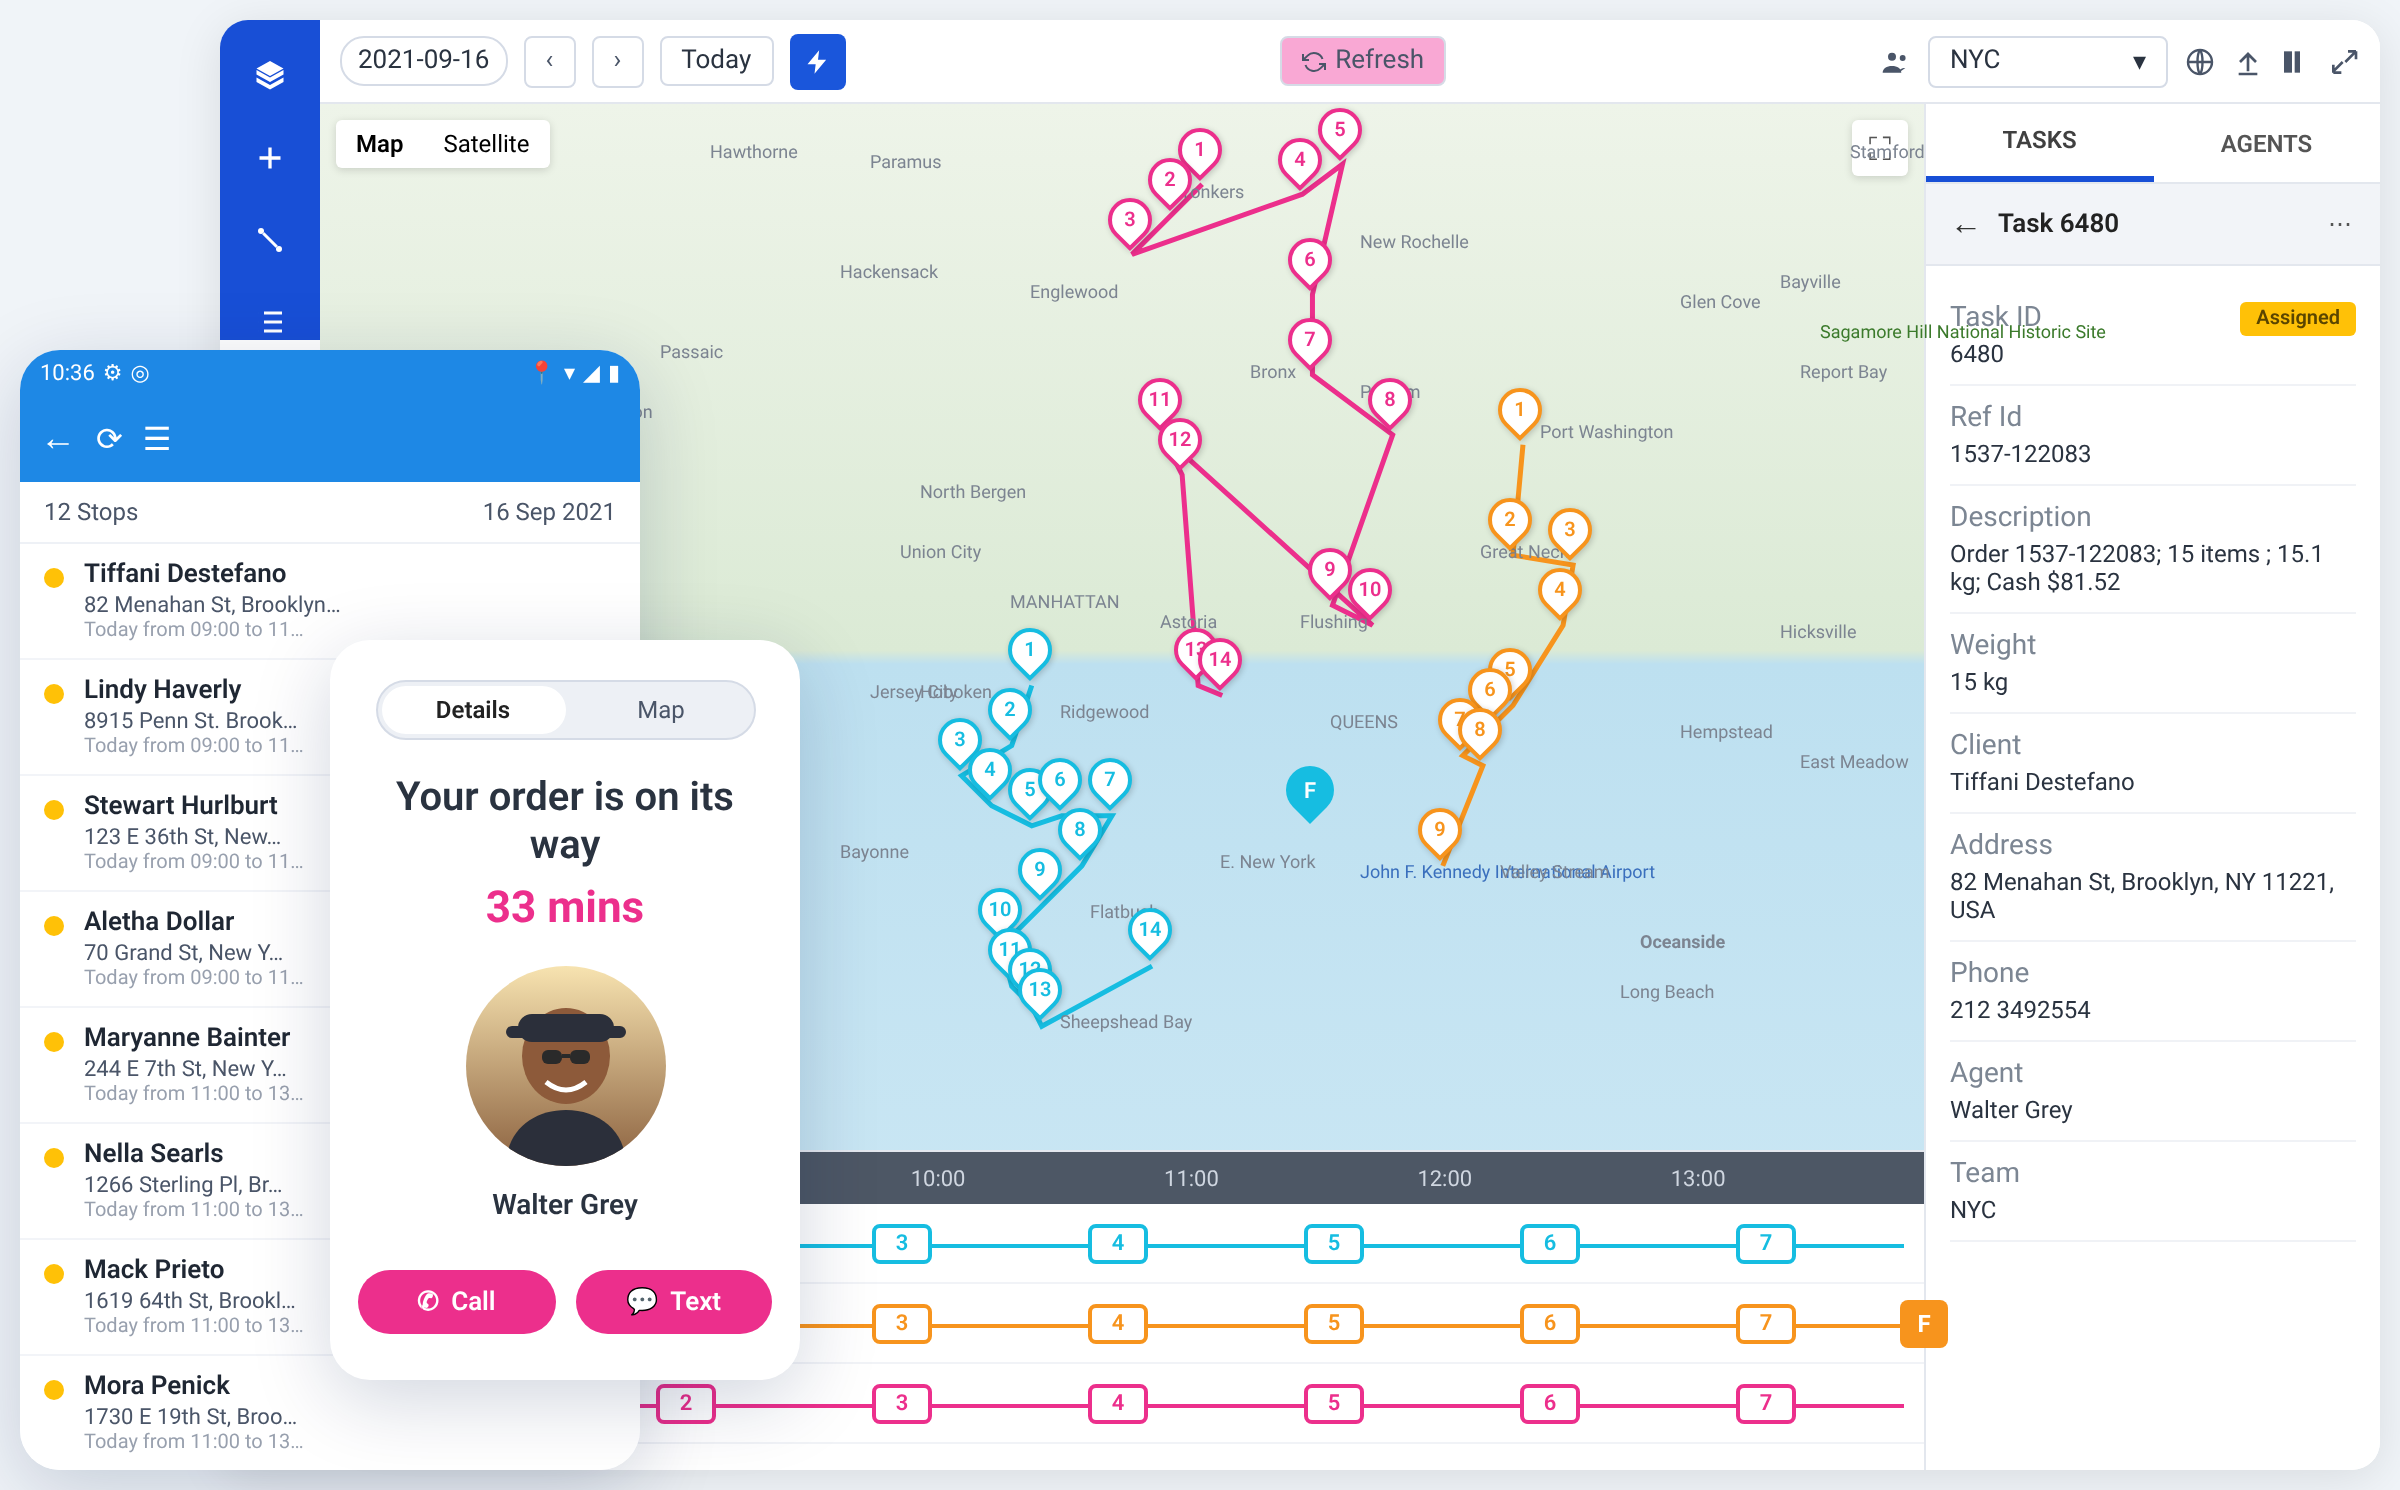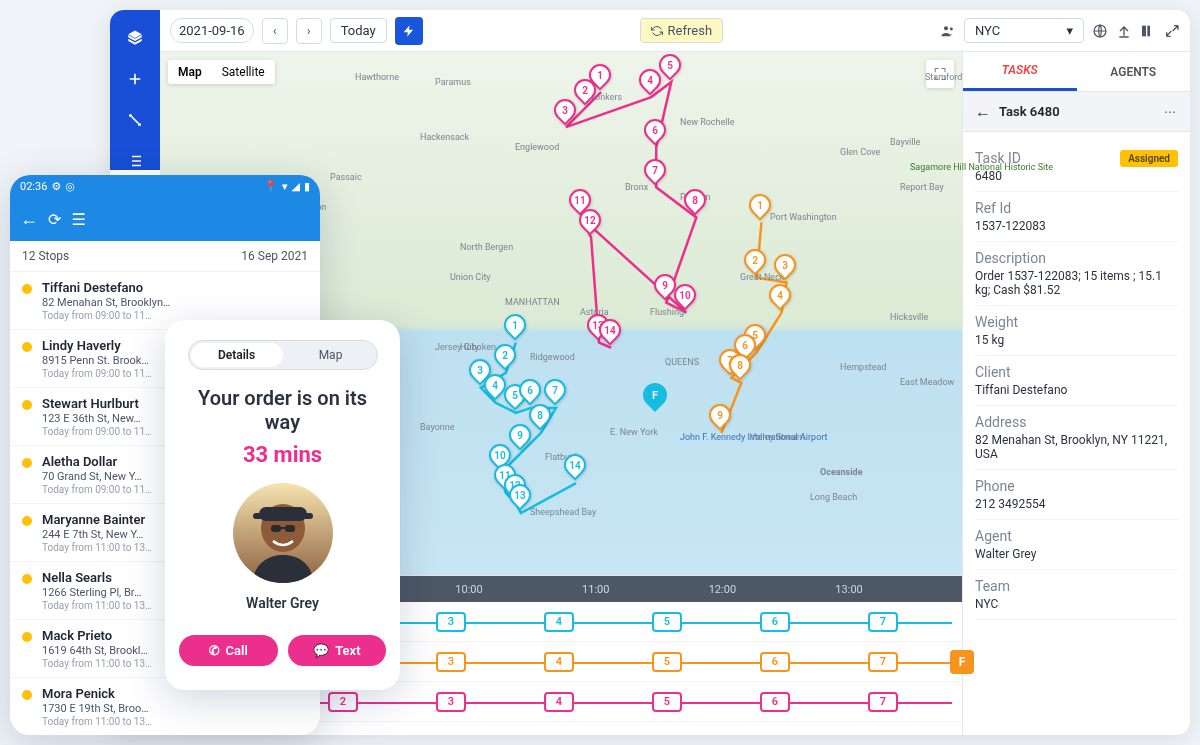--- a/index.html
+++ b/index.html
@@ -19,21 +19,21 @@
 .sidebar-rail .rail-ic { color:#fff; width:20px; height:20px; display:flex; align-items:center; justify-content:center; cursor:pointer; }
 
 .topbar {
   height: 42px; margin-left: 50px; background:#fff; border-bottom:1px solid #e3e7ee;
   display:flex; align-items:center; gap:8px; padding:0 10px; font-size:13px;
 }
 .date-pill { border:1px solid #d5dbe6; border-radius:12px; padding:4px 8px; color:#2a3340; }
 .nav-btn { width:26px; height:26px; border:1px solid #d5dbe6; border-radius:4px; background:#fff; display:flex; align-items:center; justify-content:center; color:#4a5568; cursor:pointer; }
 .today-btn { padding:4px 10px; background:#fff; border:1px solid #d5dbe6; border-radius:4px; color:#2a3340; cursor:pointer; }
 .bolt-btn { width:28px; height:28px; background:#1a56db; border-radius:4px; display:flex; align-items:center; justify-content:center; color:#fff; }
-.refresh-btn { padding:4px 10px; border:1px solid #d5dbe6; border-radius:4px; background:#fef9c3; color:#4a5568; display:flex; align-items:center; gap:5px; cursor:pointer; }
+.refresh-btn { padding:4px 10px; border:1px solid #d5dbe6; border-radius:4px; background:#f9a8d4; color:#4a5568; display:flex; align-items:center; gap:5px; cursor:pointer; }
 .team-select { border:1px solid #d5dbe6; border-radius:4px; padding:4px 10px; min-width:120px; display:flex; align-items:center; justify-content:space-between; color:#2a3340; cursor:pointer; }
 .tb-ic { color:#4a5568; cursor:pointer; display:inline-flex; }
 
 .main-row { flex:1; display:flex; margin-left:50px; overflow:hidden; }
 .map-area { flex:1; position:relative; background: linear-gradient(180deg,#eef4e9 0%, #dbead5 40%, #bde0f0 41%, #cfe9f5 100%); }
 .map-toggle { position:absolute; left:8px; top:8px; display:flex; background:#fff; border-radius:3px; box-shadow:0 1px 4px rgba(0,0,0,.15); font-size:12px; overflow:hidden; }
 .map-toggle span { padding:5px 10px; cursor:pointer; }
 .map-toggle span.active { font-weight:600; }
 .fullscreen-ic { position:absolute; right:8px; top:8px; width:28px; height:28px; background:#fff; border-radius:3px; box-shadow:0 1px 4px rgba(0,0,0,.15); display:flex; align-items:center; justify-content:center; cursor:pointer; color:#555;}
 .zoom-ctrl { position:absolute; right:8px; bottom:40px; width:26px; background:#fff; border:1px solid #ccc; border-radius:3px; box-shadow:0 1px 4px rgba(0,0,0,.15);}
@@ -66,21 +66,21 @@
 .tl-line { position:absolute; left:42px; right:10px; top:50%; height:2px; }
 .tl-line.cyan{background:#16bde1;} .tl-line.orange{background:#f7941d;} .tl-line.pink{background:#ec2f8c;}
 .tl-chip { position:absolute; top:50%; transform:translateY(-50%); width:30px; height:20px; border:2px solid; background:#fff; border-radius:4px; display:flex; align-items:center; justify-content:center; font-weight:600;}
 .tl-chip.cyan{border-color:#16bde1;color:#16bde1;} .tl-chip.orange{border-color:#f7941d;color:#f7941d;} .tl-chip.pink{border-color:#ec2f8c;color:#ec2f8c;}
 .tl-flag { position:absolute; top:50%; transform:translateY(-50%); width:24px; height:24px; background:#f7941d; border-radius:4px; color:#fff; display:flex; align-items:center; justify-content:center; font-weight:700; font-size:12px; right:-12px;}
 
 
 .right-panel { width:228px; border-left:1px solid #e3e7ee; background:#fff; display:flex; flex-direction:column; font-size:12px;}
 .rp-tabs { display:flex; height:40px; border-bottom:1px solid #e3e7ee;}
 .rp-tabs div { flex:1; display:flex; align-items:center; justify-content:center; font-weight:600; color:#555; cursor:pointer;}
-.rp-tabs div.active { border-bottom:3px solid #184fd6; color:#ef4444;font-style:italic;}
+.rp-tabs div.active { border-bottom:3px solid #184fd6; color:#404040;}
 .rp-header { background:#f2f4f8; padding:10px 12px; display:flex; align-items:center; gap:8px; border-bottom:1px solid #e3e7ee;}
 .rp-header .back{ cursor:pointer; color:#333; font-size:16px;}
 .rp-header .title{ font-weight:600; font-size:13px; color:#222; flex:1;}
 .rp-header .more{ cursor:pointer; color:#555; letter-spacing:2px;}
 .rp-body { padding:10px 12px; overflow:auto;}
 .rp-row { padding:8px 0; border-bottom:1px solid #f0f2f6;}
 .rp-row .lbl{ color:#7c8693; font-size:14px; margin-bottom:3px;}
 .rp-row .val{ color:#2a3340; font-size:12px;}
 .badge { background:#ffc107; color:#5a4500; font-size:10px; padding:3px 8px; border-radius:3px; font-weight:600; float:right;}
 .link { color:#1a56db; cursor:pointer;}
@@ -515,21 +515,21 @@
             <div class="val">NYC</div>
           </div>
       </div>
     </div>
   </div>
 </div>
 
 <div class="mobile">
   <div class="mob-status">
     <span class="icons">
-        <span>02:36</span>
+        <span>10:36</span>
         <span>⚙</span>
         <span>◎</span>
       </span>
     <span class="icons">
         <span>📍</span>
         <span>▾</span>
         <span>◢</span>
         <span>▮</span>
       </span>
   </div>

